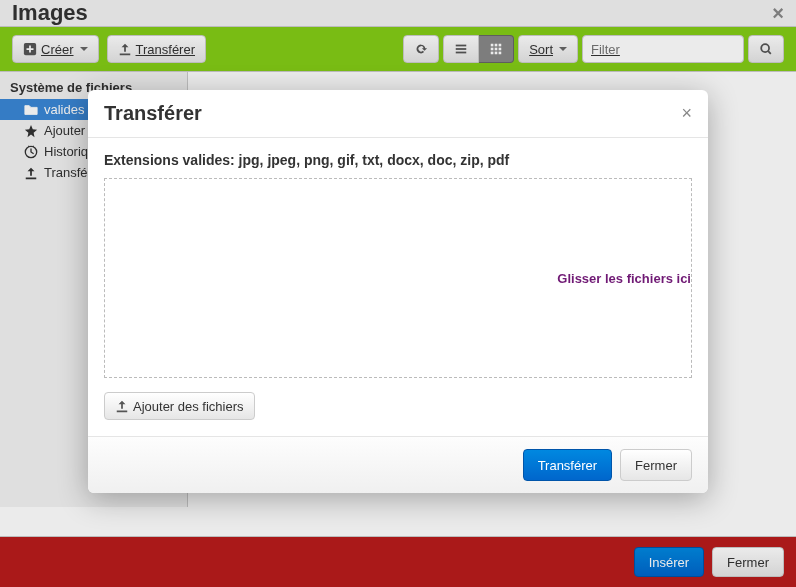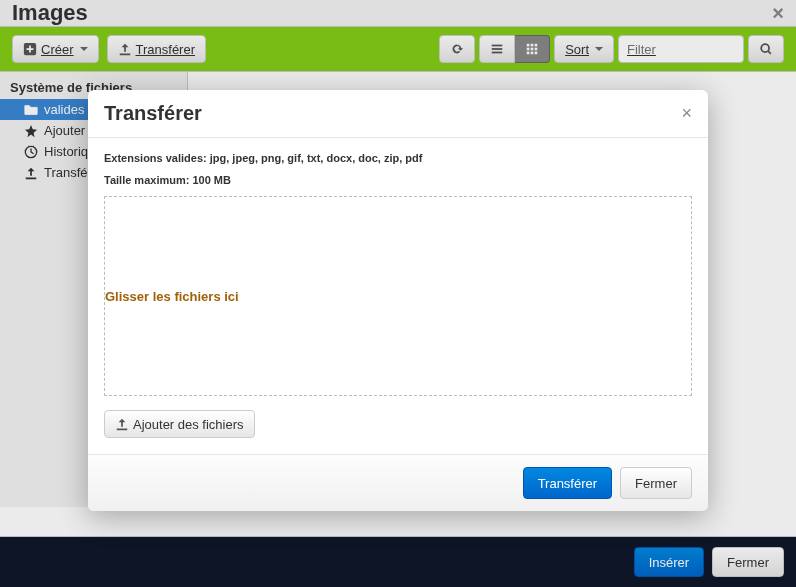--- a/index.html
+++ b/index.html
@@ -15,41 +15,41 @@
 
 .btn { display: inline-flex; align-items: center; gap: 4px; padding: 4px 10px; background: linear-gradient(#fff,#e6e6e6); border: 1px solid #ccc; border-radius: 4px; font-size: 13px; color: #333; cursor: pointer; height: 28px; }
 .btn .caret { width: 0; height: 0; border-left: 4px solid transparent; border-right: 4px solid transparent; border-top: 4px solid #666; margin-left: 2px; }
 
 .btn-group { display: flex; }
 .btn-group .btn { border-radius: 0; }
 .btn-group .btn:first-child { border-radius: 4px 0 0 4px; }
 .btn-group .btn:last-child { border-radius: 0 4px 4px 0; border-left: none; }
 .btn-group .btn.active { background: #888; color: #fff; border-color: #666; }
 
-.filter-input { height: 28px; padding: 4px 8px; border: 1px solid #ccc; border-radius: 4px; font-size: 13px; width: 126px; }
+.filter-input { height: 28px; padding: 4px 8px; border: 1px solid #ccc; border-radius: 4px; font-size: 13px; width: 162px; }
 
 .main { display: flex; height: 435px; }
 .sidebar { width: 188px; background: #f2f2f2; border-right: 1px solid #ccc; padding-top: 4px; font-size: 13px; }
 .sidebar-title { font-weight: bold; padding: 4px 10px; font-size: 13px; }
 .sidebar-item { display: flex; align-items: center; gap: 6px; padding: 3px 10px 3px 24px; cursor: pointer; }
 .sidebar-item.selected { background: #3a87d6; color: #fff; }
 .content { flex: 1; background: #fff; }
 
-.footer { background: #0f172a; border-top: 1px solid #ccc; padding: 10px 12px; display: flex; justify-content: flex-end; gap: 8px; position: absolute; bottom: 0; left: 0; right: 0; }
+.footer { background: #b91c1c; border-top: 1px solid #ccc; padding: 10px 12px; display: flex; justify-content: flex-end; gap: 8px; position: absolute; bottom: 0; left: 0; right: 0; }
 .footer .btn { height: 30px; padding: 5px 14px; }
 .btn-primary { background: linear-gradient(#0088e0,#0066cc); color: #fff; border-color: #0055aa; }
 
 .overlay { position: absolute; inset: 0; background: rgba(0,0,0,0.08); display: flex; align-items: flex-start; justify-content: center; padding-top: 90px; }
 .modal { width: 620px; background: #fff; border-radius: 6px; box-shadow: 0 6px 30px rgba(0,0,0,0.3); overflow: hidden; }
 .modal-header { padding: 12px 16px; display: flex; justify-content: space-between; align-items: center; border-bottom: 1px solid #e5e5e5; }
 .modal-header h3 { font-size: 20px; font-weight: bold; }
 .modal-header .close { font-size: 18px; color: #888; cursor: pointer; }
 .modal-body { padding: 14px 16px 16px; }
-.info-line { font-size: 11px; font-weight: bold; margin-bottom: 10px; }
-.dropzone { border: 1px dashed #bbb; height: 200px; display: flex; align-items: center; justify-content: flex-start; font-size: 13px; font-weight: bold; color: #a16207; margin-bottom: 14px; }
+.info-line { font-size: 14px; font-weight: bold; margin-bottom: 10px; }
+.dropzone { border: 1px dashed #bbb; height: 200px; display: flex; align-items: center; justify-content: flex-end; font-size: 13px; font-weight: bold; color: #701a75; margin-bottom: 14px; }
 .add-row { display: flex; justify-content: flex-start; }
 .modal-footer { padding: 12px 16px; background: linear-gradient(#fdfdfd,#f0f0f0); border-top: 1px solid #e5e5e5; display: flex; justify-content: flex-end; gap: 8px; }
 .modal-footer .btn { height: 32px; padding: 6px 14px; }
 
 .icon { display: inline-flex; align-items: center; justify-content: center; width: 14px; height: 14px; }
 svg { width: 14px; height: 14px; }
 </style>
 </head>
 <body>
 
@@ -180,21 +180,20 @@
 </div>
 
 <div class="overlay">
   <div class="modal">
     <div class="modal-header">
       <h3>Transférer</h3>
       <span class="close">×</span>
     </div>
     <div class="modal-body">
       <div class="info-line">Extensions valides: jpg, jpeg, png, gif, txt, docx, doc, zip, pdf</div>
-      <div class="info-line">Taille maximum: 100 MB</div>
       <div class="dropzone">
         <span>Glisser les fichiers ici</span>
       </div>
       <div class="add-row">
         <button class="btn">
           <span class="icon">
               <svg viewBox="0 0 16 16">
                 <path d="M8 2l4 4H9v5H7V6H4l4-4zM2 13h12v2H2z" fill="#555"></path>
               </svg>
             </span>

